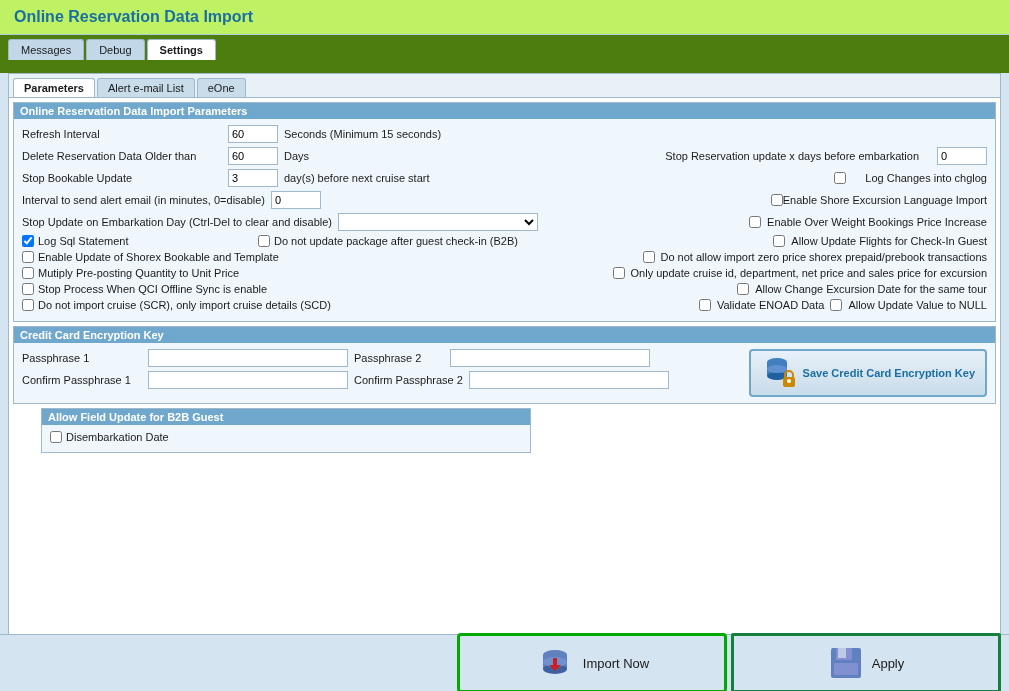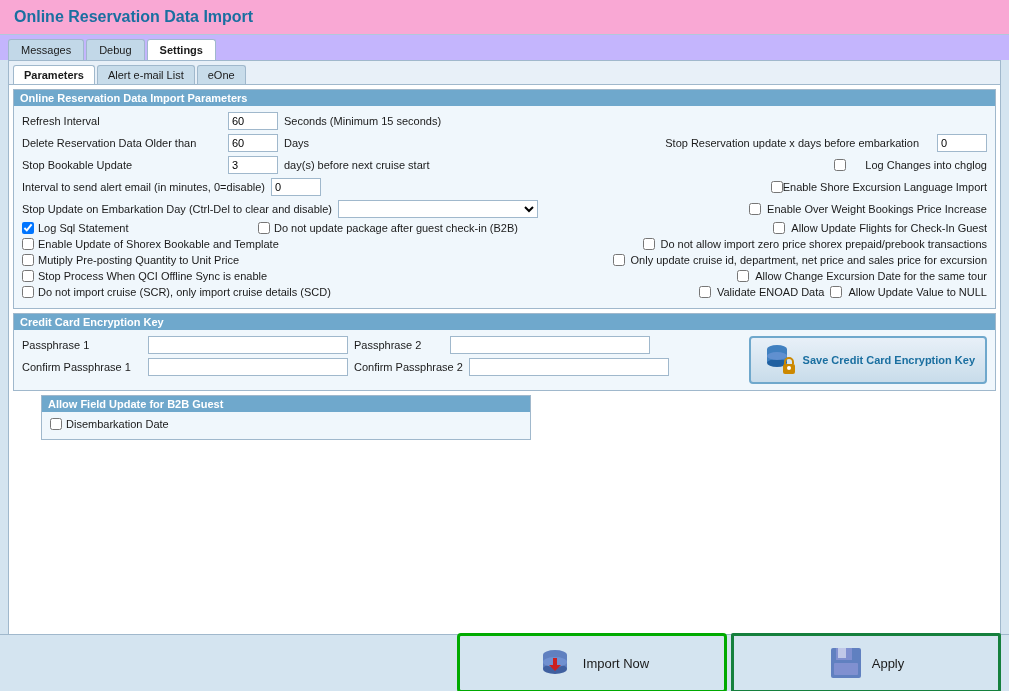--- a/index.html
+++ b/index.html
@@ -5,30 +5,30 @@
     * { box-sizing: border-box; margin: 0; padding: 0; }
     body {
       font-family: Arial, sans-serif;
       font-size: 11px;
       background: #d4e4f0;
       width: 1009px;
       height: 691px;
       overflow: hidden;
     }
     .title-bar {
-      background: #f9a8d4;
+      background: #bef264;
       padding: 8px 14px;
       font-size: 16px;
       font-weight: bold;
       color: #1a6fa0;
       border-bottom: 1px solid #b0c8dc;
     }
     .tab-bar {
-      background: #c4b5fd;
-      padding: 4px 8px 0 8px;
+      background: #4d7c0f;
+      padding: 4px 8px 13px 8px;
       display: flex;
       gap: 2px;
     }
     .tab {
       padding: 4px 12px;
       background: #c2d8e8;
       border: 1px solid #a0b8cc;
       border-bottom: none;
       cursor: pointer;
       border-radius: 3px 3px 0 0;

